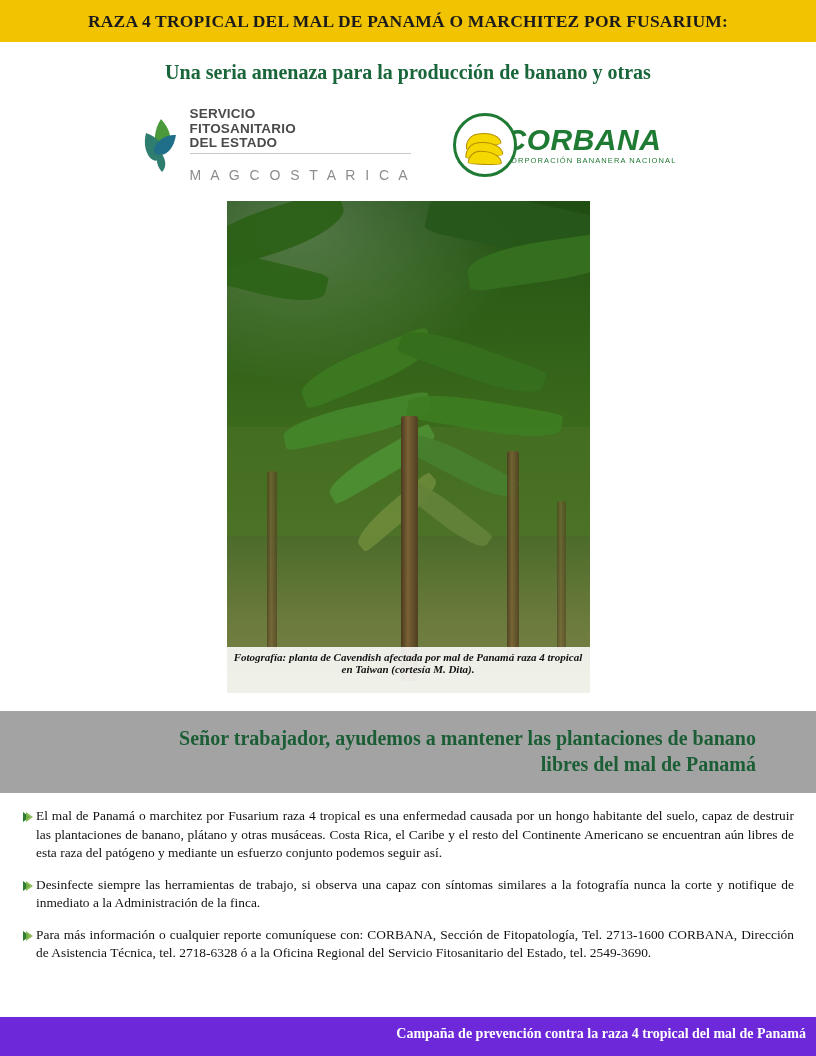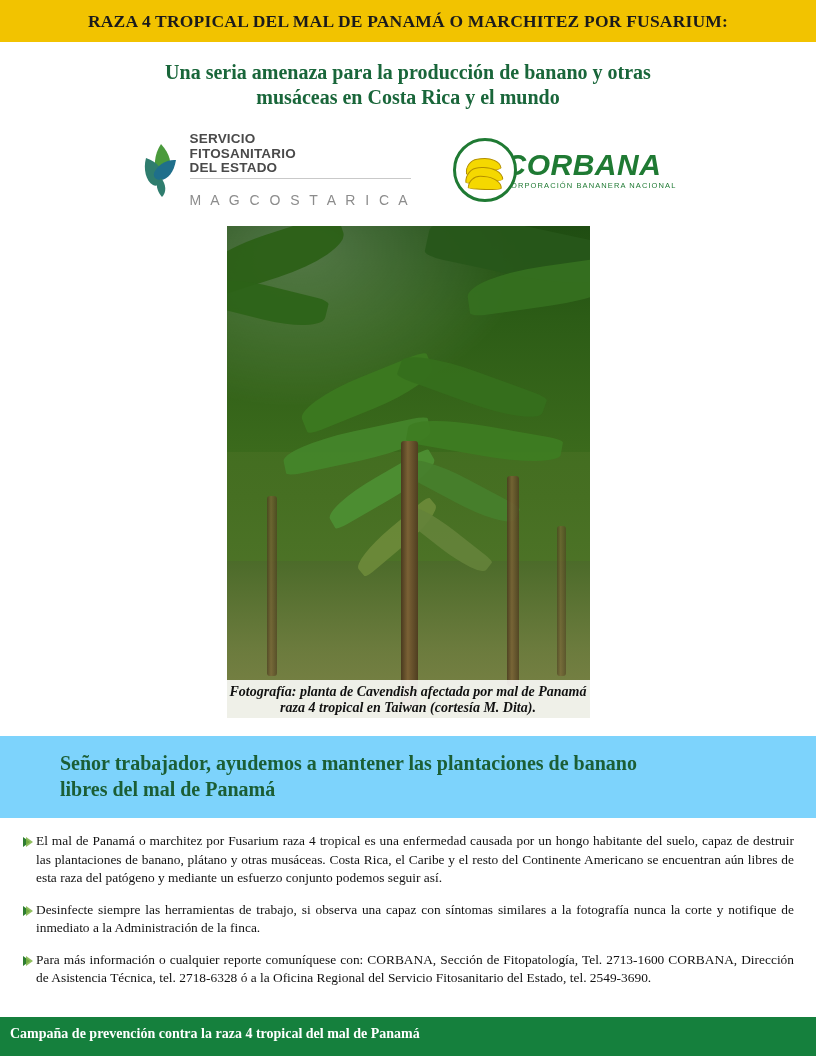--- a/index.html
+++ b/index.html
@@ -185,33 +185,33 @@
     border-radius: 3px;
   }
   .photo-caption {
     position: absolute;
     left: 0; bottom: 0;
     width: 100%;
     background: rgba(255,255,255,0.88);
     font-family: "Liberation Serif", serif;
     font-style: italic;
     font-weight: bold;
-    font-size: 14px;
+    font-size: 11px;
     color: #111;
     text-align: center;
-    padding: 4px 2px 2px 2px;
+    padding: 4px 2px 18px 2px;
     box-sizing: border-box;
   }
 
   
   .callout {
-    background: #7dd3fc;
+    background: #a3a3a3;
     margin-top: 18px;
     padding: 14px 60px 16px 60px;
-    text-align: left;
+    text-align: right;
   }
   .callout-text {
     color: #1b5e35;
     font-weight: bold;
     font-size: 20px;
     line-height: 1.3;
   }
 
   
   .bullets {
@@ -231,23 +231,23 @@
   }
   .bullet-text {
     font-size: 13.4px;
     line-height: 1.38;
     color: #111111;
     text-align: justify;
   }
 
   
   .footer {
-    background: #15803d;
+    background: #6d28d9;
     color: #ffffff;
-    text-align: left;
+    text-align: right;
     padding: 9px 10px 11px 10px;
   }
   .footer-l1 {
     font-weight: bold;
     font-size: 14px;
     margin-bottom: 3px;
   }
   .footer-l2 {
     font-size: 13.2px;
   }
@@ -256,21 +256,20 @@
 <body>
 
 <div class="page">
 
   <div class="banner">
     <div class="banner-text">RAZA 4 TROPICAL DEL MAL DE PANAMÁ O MARCHITEZ POR FUSARIUM:</div>
   </div>
 
   <div class="subtitle-wrap">
     <div class="subtitle">Una seria amenaza para la producción de banano y otras</div>
-    <div class="subtitle">musáceas en Costa Rica y el mundo</div>
   </div>
 
   <div class="logos">
 
     <div class="logo-sfe">
       <div class="leaf-mark">
         <svg width="42" height="56" viewBox="0 0 42 56" aria-hidden="true">
           <path d="M21 2 C30 12 33 22 27 30 C24 34 20 35 18 33 C13 27 14 12 21 2 Z" fill="#4a9a3c"></path>
           <path d="M6 16 C18 20 24 28 22 37 C21 42 17 45 13 43 C6 39 3 27 6 16 Z" fill="#2f7d6e"></path>
           <path d="M36 18 C34 30 28 38 20 38 C16 38 13 35 14 31 C17 23 27 17 36 18 Z" fill="#1f6f8b"></path>

